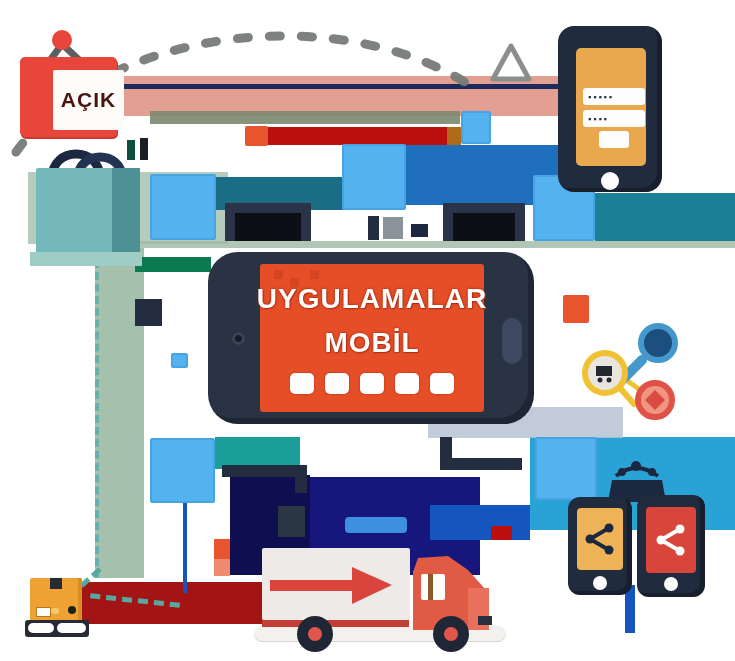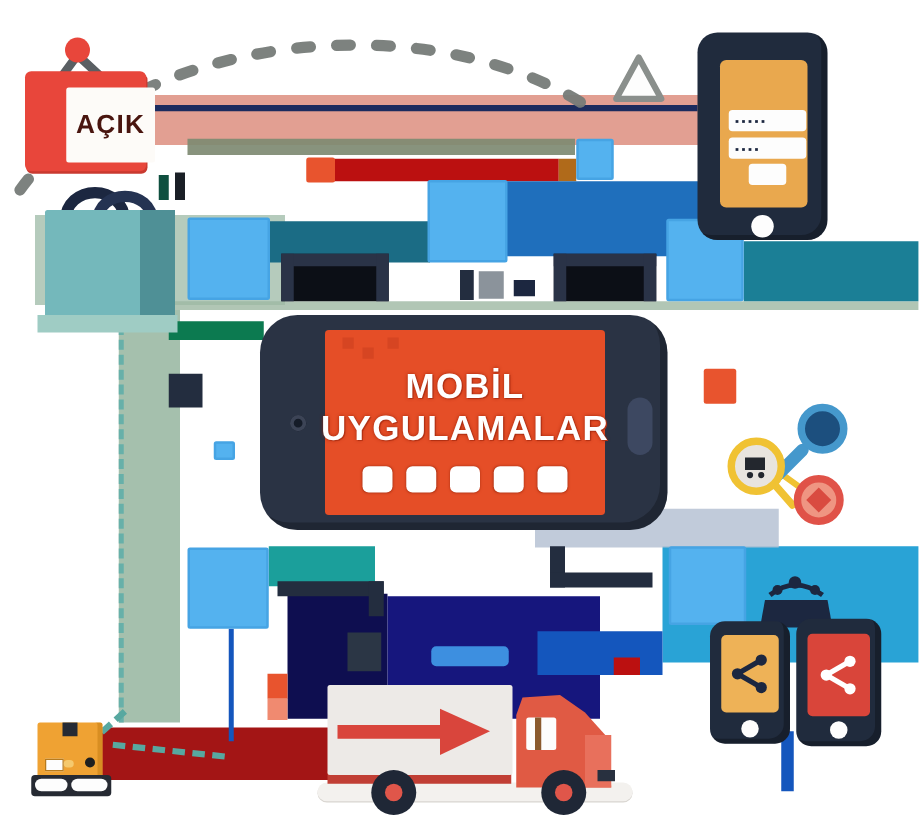--- a/index.html
+++ b/index.html
@@ -125,22 +125,22 @@
     <div class="home-dot" style="left:43px;top:146px;width:18px;height:18px;"></div>
   </div>
 
   <div class="tablet-body" style="left:208px;top:252px;width:326px;height:172px;">
     <div class="abs" style="left:24px;top:80px;width:13px;height:13px;border-radius:50%;background:#151c28;box-shadow:inset 0 0 0 3px #3c4456;"></div>
     <div class="abs" style="left:294px;top:66px;width:20px;height:46px;border-radius:10px;background:#3d4861;"></div>
     <div class="tablet-screen" style="left:52px;top:12px;width:224px;height:148px;">
       <div class="pix" style="left:14px;top:6px;"></div>
       <div class="pix" style="left:30px;top:14px;"></div>
       <div class="pix" style="left:50px;top:6px;"></div>
+      <div class="tablet-title">UYGULAMALAR</div>
       <div class="tablet-title" style="margin-top:10px;">MOBİL</div>
-      <div class="tablet-title">UYGULAMALAR</div>
       <div class="screen-dots">
         <div class="screen-dot"></div>
         <div class="screen-dot"></div>
         <div class="screen-dot"></div>
         <div class="screen-dot"></div>
         <div class="screen-dot"></div>
       </div>
     </div>
   </div>
 

